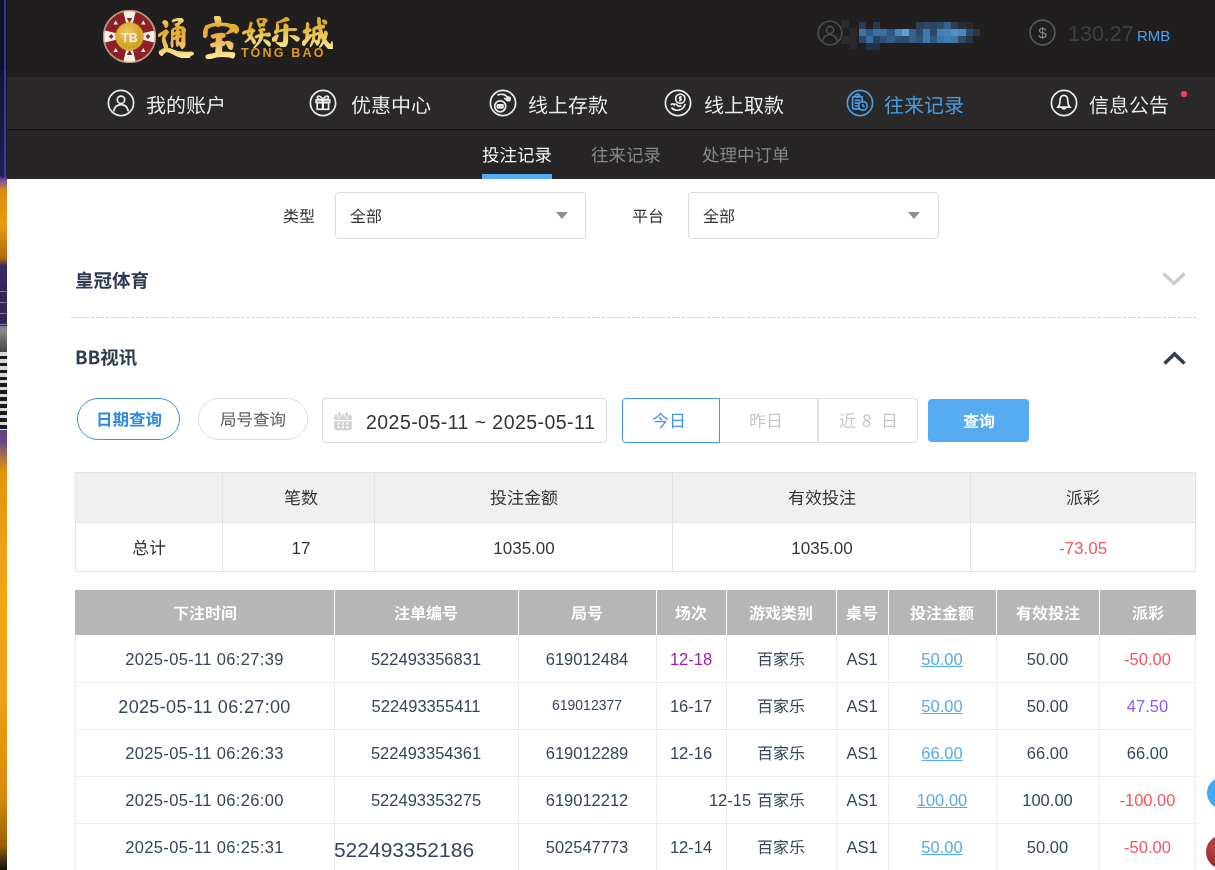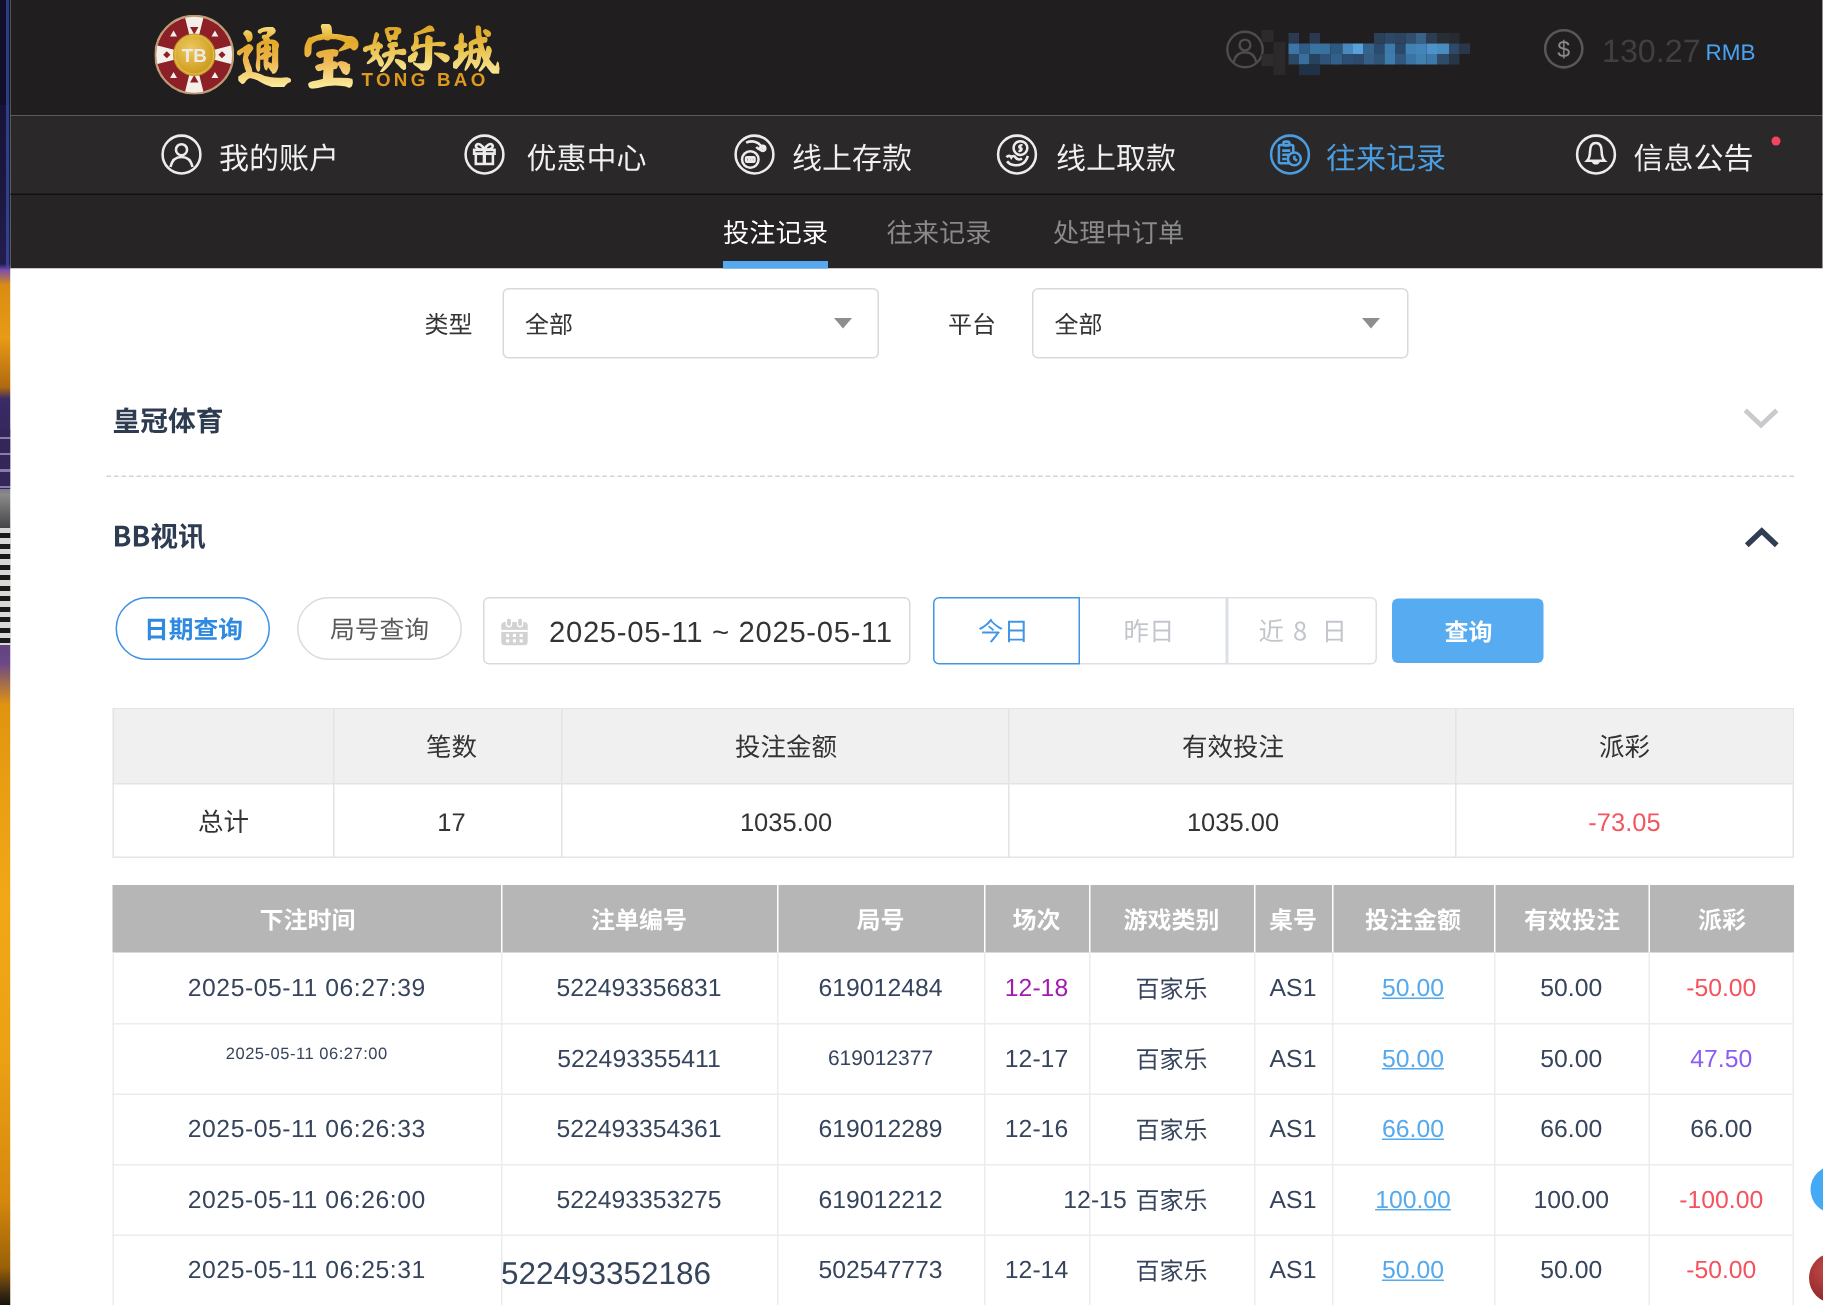--- a/index.html
+++ b/index.html
@@ -604,24 +604,24 @@
     <g transform="scale(1,-1)">
       <use href="#g90"></use>
       <use href="#g91" x="1000"></use>
       <use href="#g92" x="2000"></use>
     </g>
   </svg>
 <div class="ab" style="left:862.0px;top:649.5px;font-size:16.5px;color:#36445c;font-weight:normal;white-space:nowrap;transform:translateX(-50%)">AS1</div>
 <div class="ab" style="left:942.0px;top:649.5px;font-size:16.5px;color:#55a9ed;font-weight:normal;white-space:nowrap;text-decoration:underline;transform:translateX(-50%)">50.00</div>
 <div class="ab" style="left:1047.5px;top:649.5px;font-size:16.5px;color:#36445c;font-weight:normal;white-space:nowrap;transform:translateX(-50%)">50.00</div>
 <div class="ab" style="left:1147.5px;top:649.5px;font-size:16.5px;color:#f4535e;font-weight:normal;white-space:nowrap;transform:translateX(-50%)">-50.00</div>
-<div class="ab" style="left:204.5px;top:696.5px;font-size:11px;color:#36445c;font-weight:normal;white-space:nowrap;letter-spacing:0.35px;transform:translateX(-50%)">2025-05-11 06:27:00</div>
+<div class="ab" style="left:204.5px;top:696.5px;font-size:18px;color:#36445c;font-weight:normal;white-space:nowrap;letter-spacing:0.35px;transform:translateX(-50%)">2025-05-11 06:27:00</div>
 <div class="ab" style="left:426.0px;top:696.5px;font-size:16.5px;color:#36445c;font-weight:normal;white-space:nowrap;transform:translateX(-50%)">522493355411</div>
 <div class="ab" style="left:587.0px;top:696.5px;font-size:14px;color:#36445c;font-weight:normal;white-space:nowrap;transform:translateX(-50%)">619012377</div>
-<div class="ab" style="left:691.0px;top:696.5px;font-size:16.5px;color:#36445c;font-weight:normal;white-space:nowrap;transform:translateX(-50%)">12-17</div>
+<div class="ab" style="left:691.0px;top:696.5px;font-size:16.5px;color:#36445c;font-weight:normal;white-space:nowrap;transform:translateX(-50%)">16-17</div>
 <svg class="ct" style="left:757.0px;top:698.0px;width:48.0px;height:16.0px;fill:#36445c" viewBox="0 -880 3000 1000">
     <g transform="scale(1,-1)">
       <use href="#g90"></use>
       <use href="#g91" x="1000"></use>
       <use href="#g92" x="2000"></use>
     </g>
   </svg>
 <div class="ab" style="left:862.0px;top:696.5px;font-size:16.5px;color:#36445c;font-weight:normal;white-space:nowrap;transform:translateX(-50%)">AS1</div>
 <div class="ab" style="left:942.0px;top:696.5px;font-size:16.5px;color:#55a9ed;font-weight:normal;white-space:nowrap;text-decoration:underline;transform:translateX(-50%)">50.00</div>
 <div class="ab" style="left:1047.5px;top:696.5px;font-size:16.5px;color:#36445c;font-weight:normal;white-space:nowrap;transform:translateX(-50%)">50.00</div>

